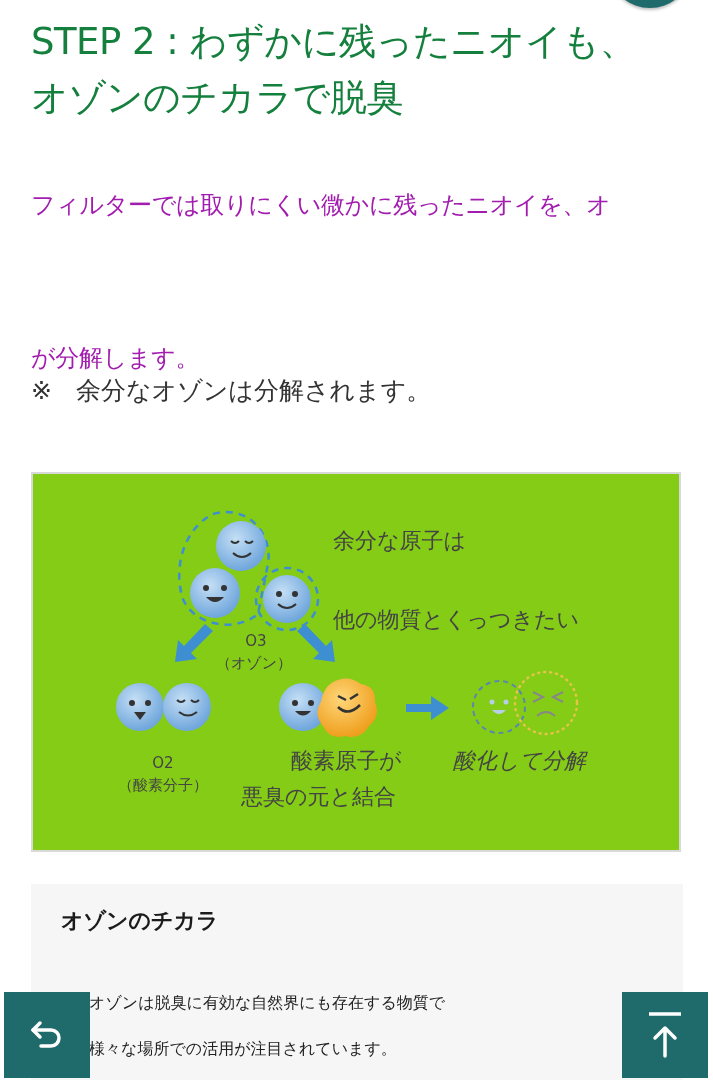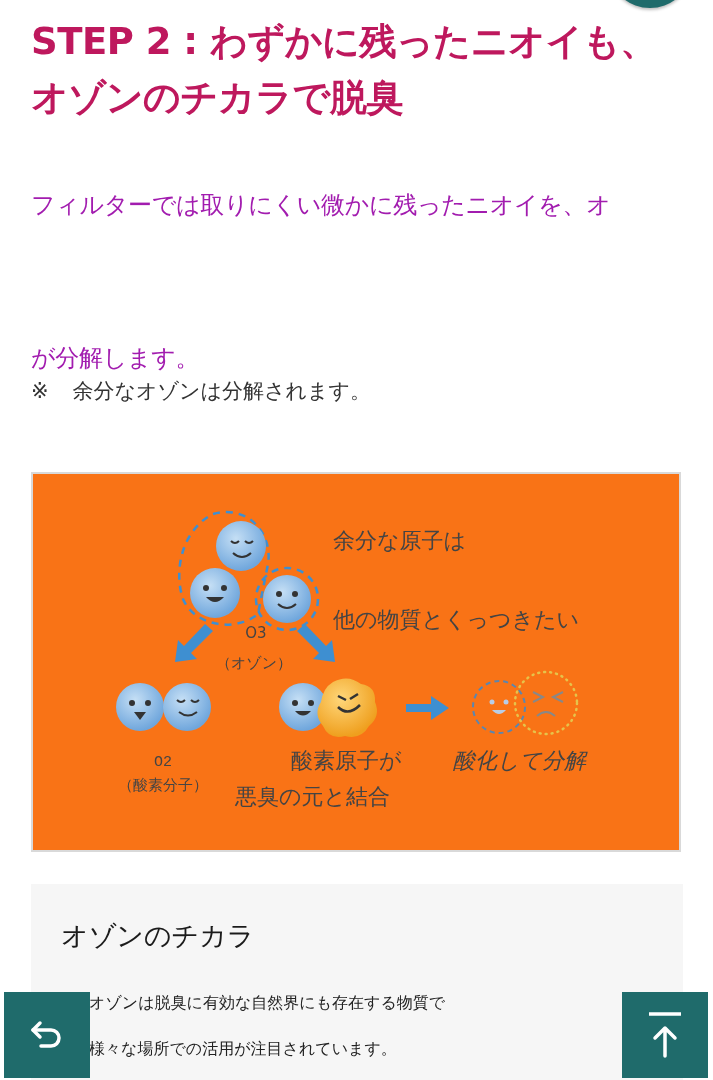--- a/index.html
+++ b/index.html
@@ -7,43 +7,43 @@
     width:713px; height:1080px; overflow:hidden; position:relative;
     background:#ffffff; color:#222;
     font-family:"DejaVu Sans","Liberation Sans",sans-serif;
   }
   .top-circle {
     position:absolute; left:612px; top:-58px; width:76px; height:66px;
     border-radius:50%; background:#1f6b6b; box-shadow:0 2px 3px rgba(0,0,0,0.25);
   }
   .title {
     position:absolute; left:31px; top:14px; width:670px;
-    font-size:37px; line-height:56px; font-weight:bold; color:#be185d; margin:0;
+    font-size:37px; line-height:56px; font-weight:normal; color:#15803d; margin:0;
     letter-spacing:-0.5px;
   }
   .para {
     position:absolute; left:31px; top:180px; width:660px;
     font-size:24px; line-height:51px; color:#a21caf; margin:0; letter-spacing:-0.3px;
   }
   .note {
-    position:absolute; left:31px; top:373px; font-size:21px; line-height:36px; color:#333;
+    position:absolute; left:31px; top:373px; font-size:25px; line-height:36px; color:#333;
   }
   .note .mark { margin-right:24px; }
   .diagram {
     position:absolute; left:31px; top:472px; width:650px; height:380px;
-    border:2px solid #d9d9d9; box-sizing:border-box; background:#f97316;
+    border:2px solid #d9d9d9; box-sizing:border-box; background:#84cc16;
   }
   .diagram svg { position:absolute; left:0; top:0; }
   .dlabel { position:absolute; color:#444; font-size:22px; line-height:34px; white-space:nowrap; }
   .dsmall { position:absolute; color:#444; font-size:15px; line-height:22px; text-align:center; white-space:nowrap; }
   .box {
     position:absolute; left:31px; top:884px; width:652px; height:196px; background:#f6f6f6;
   }
   .box-title {
-    position:absolute; left:30px; top:34px; font-size:27px; font-weight:normal; color:#1b1b1b;
+    position:absolute; left:30px; top:22px; font-size:22px; font-weight:bold; color:#1b1b1b;
   }
   .box-text {
     position:absolute; left:58px; top:96px; width:560px; font-size:16px; line-height:46px; color:#222;
     white-space:nowrap; overflow:hidden;
   }
   .float-btn {
     position:absolute; top:992px; width:86px; height:86px; background:#1f6b6b;
     display:flex; align-items:center; justify-content:center; cursor:pointer;
   }
   .back-btn { left:4px; }
@@ -130,26 +130,26 @@
       <circle cx="466" cy="233" r="26" fill="none" stroke="#5a86b0" stroke-width="2" stroke-dasharray="5 4"></circle>
       <circle cx="459" cy="228" r="2.5" fill="#b8cde6"></circle>
         <circle cx="473" cy="228" r="2.5" fill="#b8cde6"></circle>
       <path d="M459 236 q7 8 14 0 z" fill="#b8cde6"></path>
       <circle cx="513" cy="229" r="31" fill="none" stroke="#e6c34a" stroke-width="2.5" stroke-dasharray="1 5" stroke-linecap="round"></circle>
       <path d="M500 218 l10 5 -10 5 M530 218 l-10 5 10 5 M504 242 q9 -8 18 0" stroke="#888" stroke-width="2" fill="none"></path>
     </g>
   </svg>
   <div class="dlabel" style="left:300px;top:50px;">余分な原子は</div>
   <div class="dlabel" style="left:300px;top:85px;margin-top:44px;">他の物質とくっつきたい</div>
-  <div class="dsmall" style="left:188px;top:148px;width:70px;">O3</div>
+  <div class="dsmall" style="left:188px;top:156px;width:70px;">O3</div>
   <div class="dsmall" style="left:176px;top:178px;width:90px;">（オゾン）</div>
-  <div class="dsmall" style="left:90px;top:278px;width:80px;font-family:Liberation Mono, monospace;">O2</div>
+  <div class="dsmall" style="left:90px;top:278px;width:80px;">O2</div>
   <div class="dsmall" style="left:74px;top:300px;width:112px;">（酸素分子）</div>
   <div class="dlabel" style="left:238px;top:270px;margin-left:20px;">酸素原子が</div>
-  <div class="dlabel" style="left:202px;top:306px;">悪臭の元と結合</div>
+  <div class="dlabel" style="left:208px;top:306px;">悪臭の元と結合</div>
   <div class="dlabel" style="left:420px;top:270px;font-style:italic;">酸化して分解</div>
 </div>
 
 <div class="box">
   <div class="box-title">オゾンのチカラ</div>
   <div class="box-text">
     <span>オゾンは脱臭に有効な自然界にも存在する物質で</span><br>
     <span>様々な場所での活用が注目されています。</span>
   </div>
 </div>

